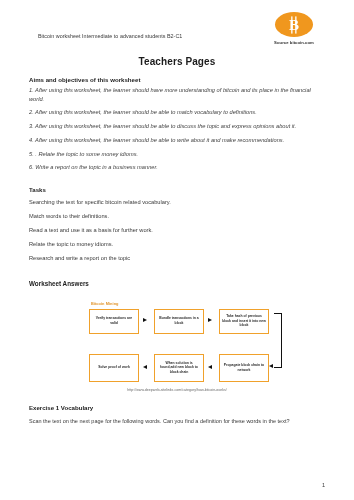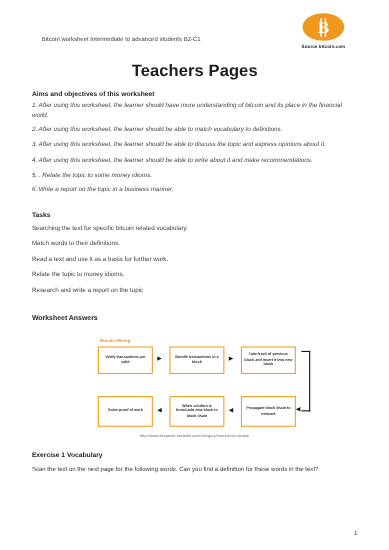--- a/index.html
+++ b/index.html
@@ -62,21 +62,21 @@
     margin-top: 2.5px;
     font-size: 4.2px;
     font-weight: bold;
     color: #2d2d2d;
     letter-spacing: 0.05px;
   }
 
   
   .main-title {
     text-align: center;
-    font-size: 15px;
+    font-size: 10px;
     font-weight: bold;
     color: #1c1c1c;
     margin-top: 4px;
     letter-spacing: 0.1px;
   }
   .section-head {
     font-size: 6.1px;
     font-weight: bold;
     color: #1c1c1c;
     margin-top: 9px;

